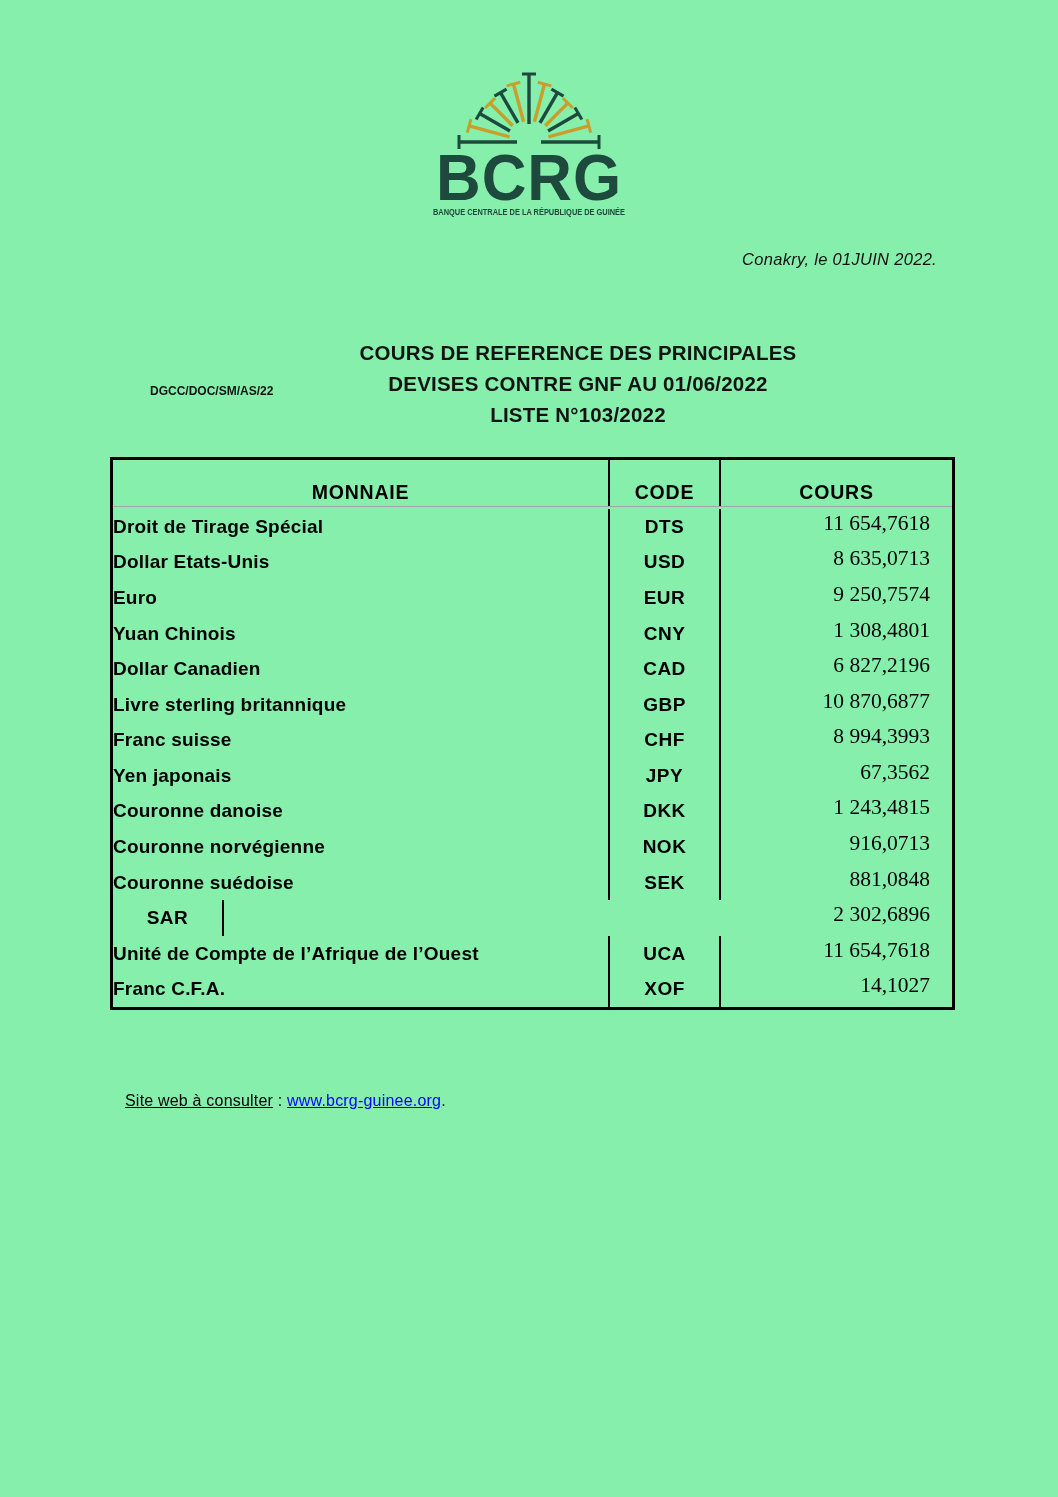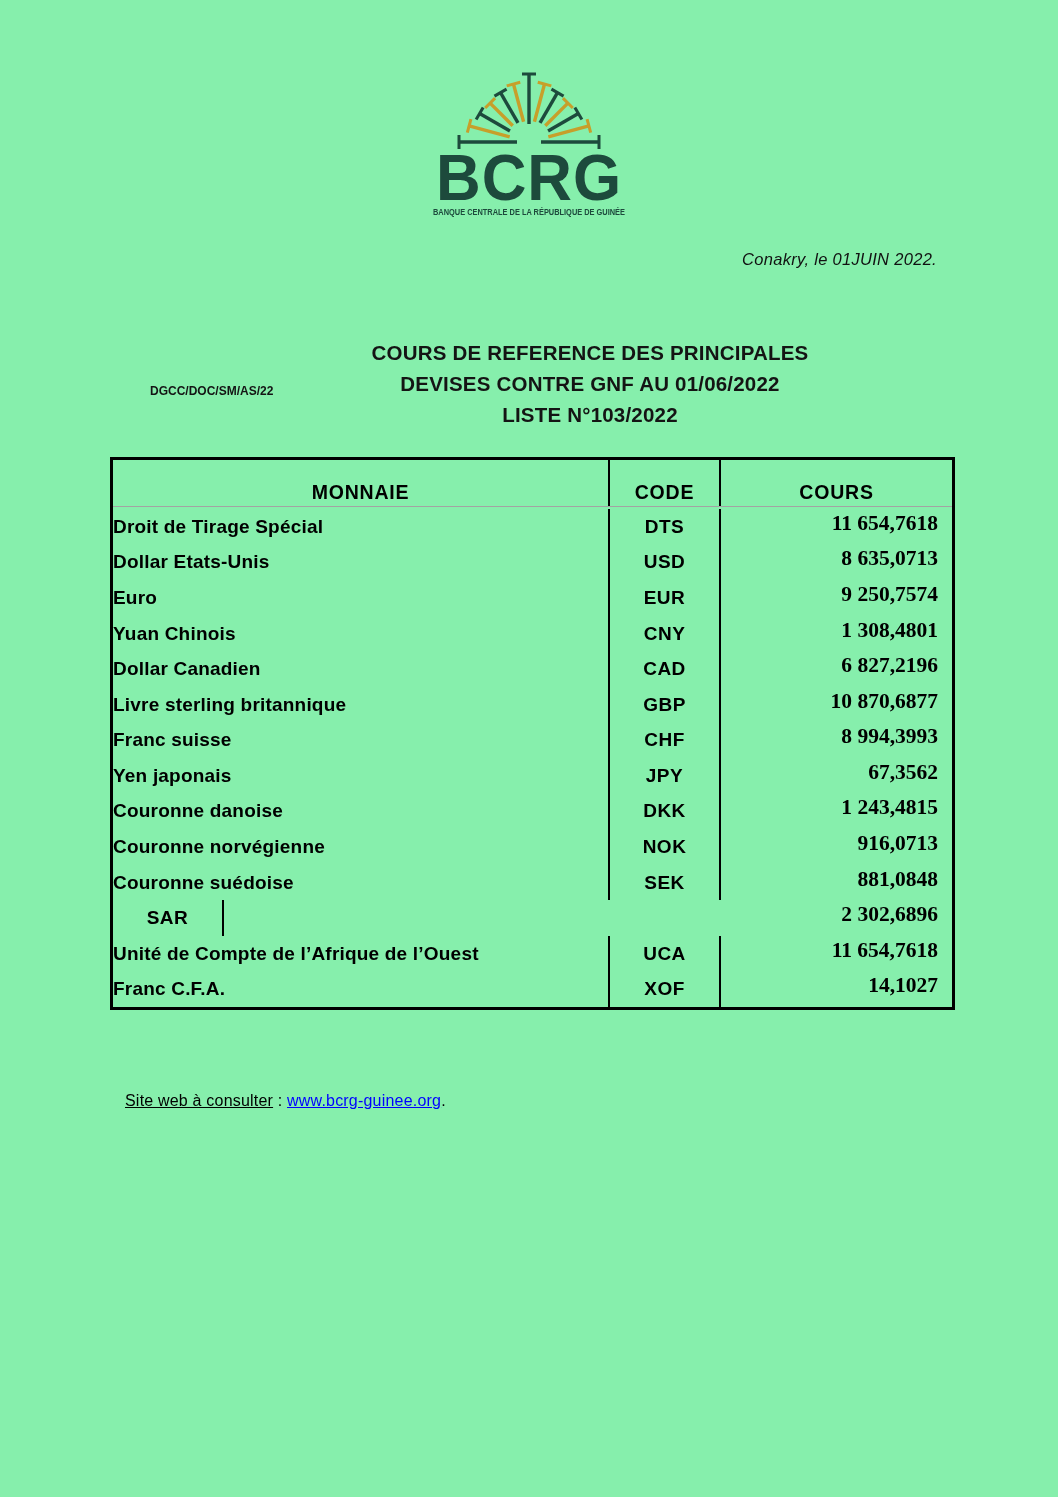--- a/index.html
+++ b/index.html
@@ -48,21 +48,20 @@
     top: 337px;
     left: 578px;
     transform: translateX(-50%);
     text-align: center;
     white-space: nowrap;
     font-weight: bold;
     font-size: 20.5px;
     line-height: 31px;
     color: #141414;
     letter-spacing: 0.2px;
-    margin-left: 12px;
   }
   .doc-reference {
     position: absolute;
     top: 384px;
     left: 150px;
     font-weight: bold;
     font-size: 12px;
     color: #141414;
   }
 
@@ -110,24 +109,24 @@
     align-items: center;
     justify-content: center;
     font-weight: bold;
     font-size: 19px;
     letter-spacing: 0.5px;
   }
   .cell-cours {
     display: flex;
     align-items: center;
     justify-content: flex-end;
-    padding-right: 14px;
+    padding-right: 22px;
     padding-bottom: 7px;
     font-family: "Liberation Serif", serif;
-    font-weight: bold;
+    font-weight: normal;
     font-size: 21.5px;
   }
 
   
   .website-note {
     position: absolute;
     top: 1092px;
     left: 125px;
     font-weight: normal;
     font-size: 16px;

